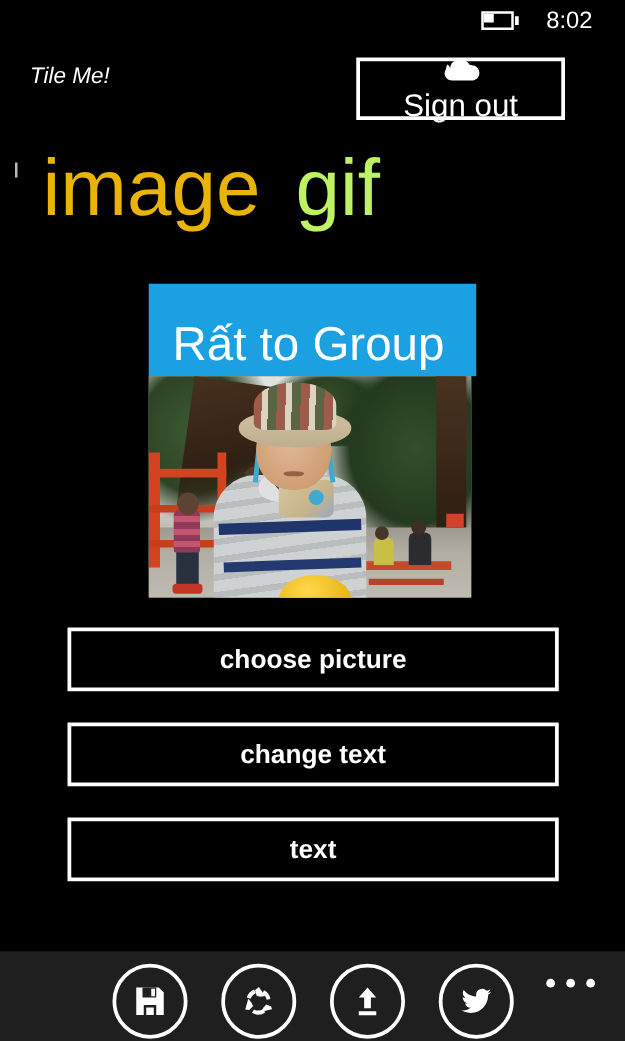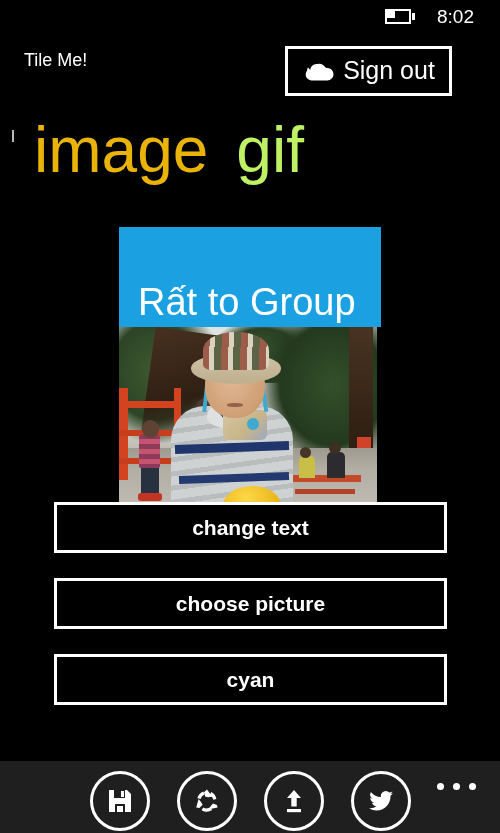--- a/index.html
+++ b/index.html
@@ -69,33 +69,35 @@
     position: absolute;
     top: 40px; left: 0;
     width: 500px;
     height: 62px;
   }
   .app-title {
     position: absolute;
     left: 24px; top: 10px;
     font-size: 18px;
     color: #ffffff;
+    font-style: italic;
   }
   .signout-button {
     position: absolute;
     right: 48px; top: 6px;
     width: 167px;
     height: 50px;
     border: 3px solid #ffffff;
     background: #000000;
     display: flex;
     align-items: center;
     justify-content: center;
     gap: 7px;
     cursor: pointer;
+    flex-direction: column;
   }
   .cloud-icon { width: 34px; height: 24px; display:block; }
   .signout-label {
     font-size: 25px;
     color: #ffffff;
     line-height: 1;
     position: relative;
     top: -1px;
   }
 
@@ -125,21 +127,21 @@
   .pivot-item.inactive { color: #bef264; margin-left: 28px; }
 
   
   .tile-preview {
     position: absolute;
     left: 119px; top: 227px;
     width: 262px;
   }
   .tile-band {
     width: 262px;
-    height: 100px;
+    height: 74px;
     background: #1ba1e2;
     position: relative;
   }
   .tile-title {
     position: absolute;
     left: 19px;
     bottom: 6px;
     font-size: 38px;
     line-height: 1;
     font-weight: 300;
@@ -379,27 +381,27 @@
     <span class="ph-mouth"></span>
     <span class="ph-eye-l"></span>
     <span class="ph-eye-r"></span>
     <span class="ph-hat-brim"></span>
     <span class="ph-hat-crown"></span>
   </div>
 </div>
 
 <div class="action-buttons">
   <div class="action-button">
+    <span>choose picture</span>
+  </div>
+  <div class="action-button">
     <span>change text</span>
   </div>
   <div class="action-button">
-    <span>choose picture</span>
-  </div>
-  <div class="action-button">
-    <span>cyan</span>
+    <span>text</span>
   </div>
 </div>
 
 <div class="app-bar">
   <div class="appbar-icons">
 
     <div class="appbar-button">
       <span>
         <svg width="30" height="30" viewBox="0 0 30 30" xmlns="http://www.w3.org/2000/svg">
           <path d="M4 4h18l4 4v18H4z" fill="#ffffff"></path>

